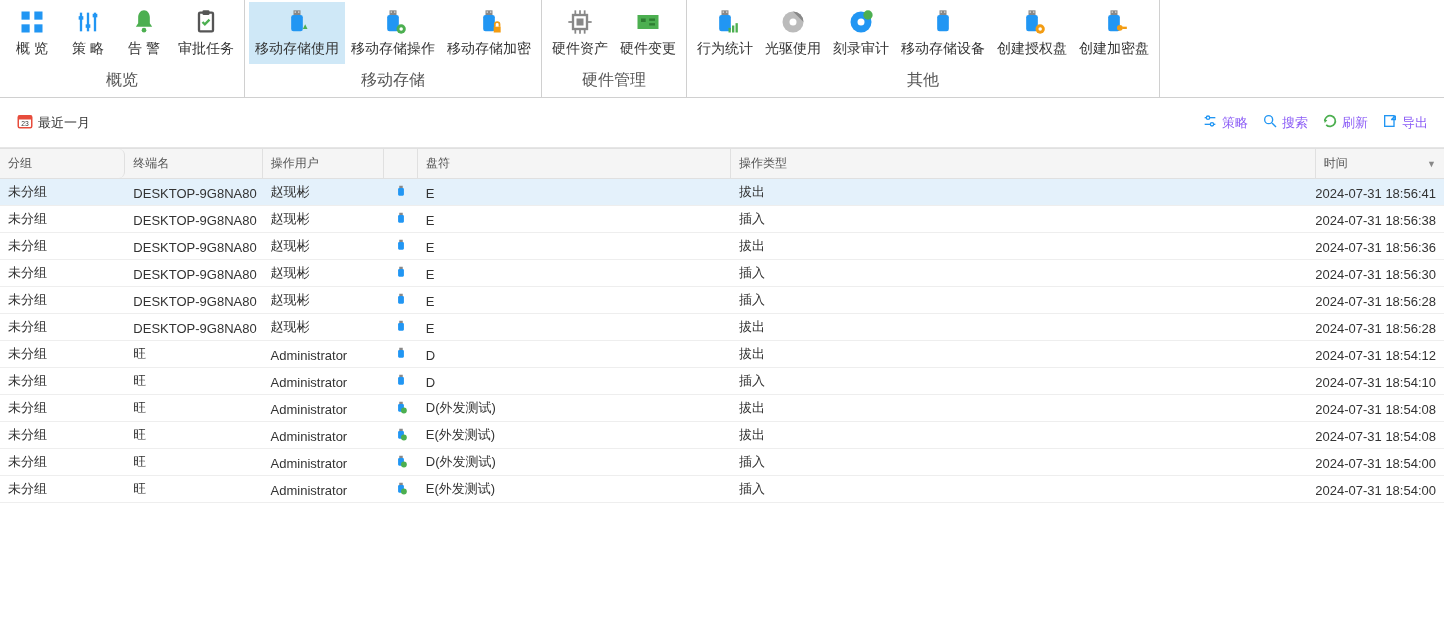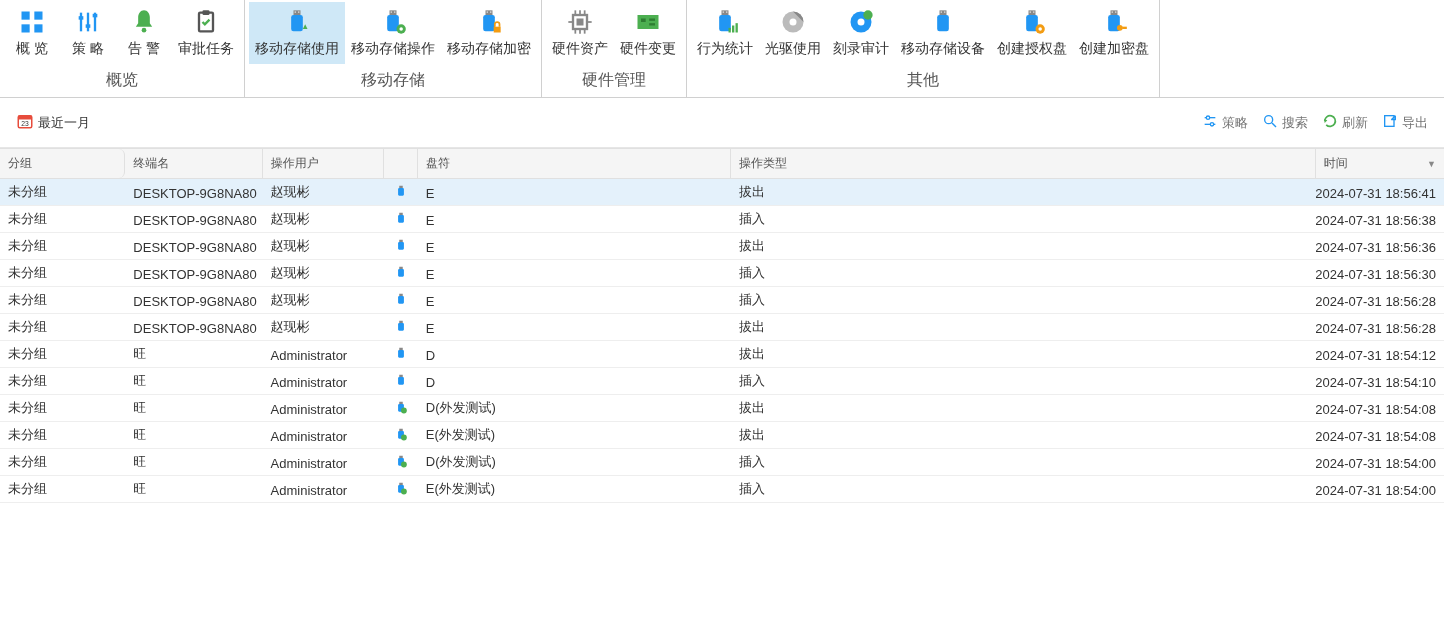--- a/index.html
+++ b/index.html
@@ -12,21 +12,21 @@
   .ribbon-btn { display: flex; flex-direction: column; align-items: center; justify-content: flex-start; padding: 4px 6px 6px; min-width: 56px; cursor: pointer; }
   .ribbon-btn.active { background: #cfe8f7; }
   .ribbon-btn .icon-wrap { height: 32px; display: flex; align-items: center; justify-content: center; margin-bottom: 2px; }
   .ribbon-btn .label { font-size: 14px; color: #333; white-space: nowrap; }
   .ribbon-group-label { text-align: center; font-size: 16px; color: #555; padding: 4px 0 6px; }
   
   
   .filter-bar { display: flex; align-items: center; justify-content: space-between; padding: 14px 16px; border-bottom: 1px solid #e6e6e6; }
   .filter-left { display: flex; align-items: center; gap: 4px; }
   .filter-right { display: flex; align-items: center; gap: 14px; }
-  .filter-right .action { display: flex; align-items: center; gap: 4px; color: #737373; cursor: pointer; font-size: 13px; }
+  .filter-right .action { display: flex; align-items: center; gap: 4px; color: #8b5cf6; cursor: pointer; font-size: 13px; }
   
   
   .table-wrap { width: 100%; }
   .thead { display: flex; background: #f5f5f5; border-top: 1px solid #e0e0e0; border-bottom: 1px solid #e0e0e0; }
   .th { padding: 6px 8px; font-size: 12px; color: #555; border-right: 1px solid #e0e0e0; display: flex; align-items: center; }
   .th:last-child { border-right: none; justify-content: space-between; }
   .tbody .tr { display: flex; border-bottom: 1px solid #eee; height: 27px; align-items: flex-end; }
   .tbody .tr.sel { background: #e4f1fb; }
   .td { padding: 4px 8px; font-size: 13px; color: #333; overflow: hidden; white-space: nowrap; text-overflow: ellipsis; display: flex; align-items: center; gap: 4px; }
   

